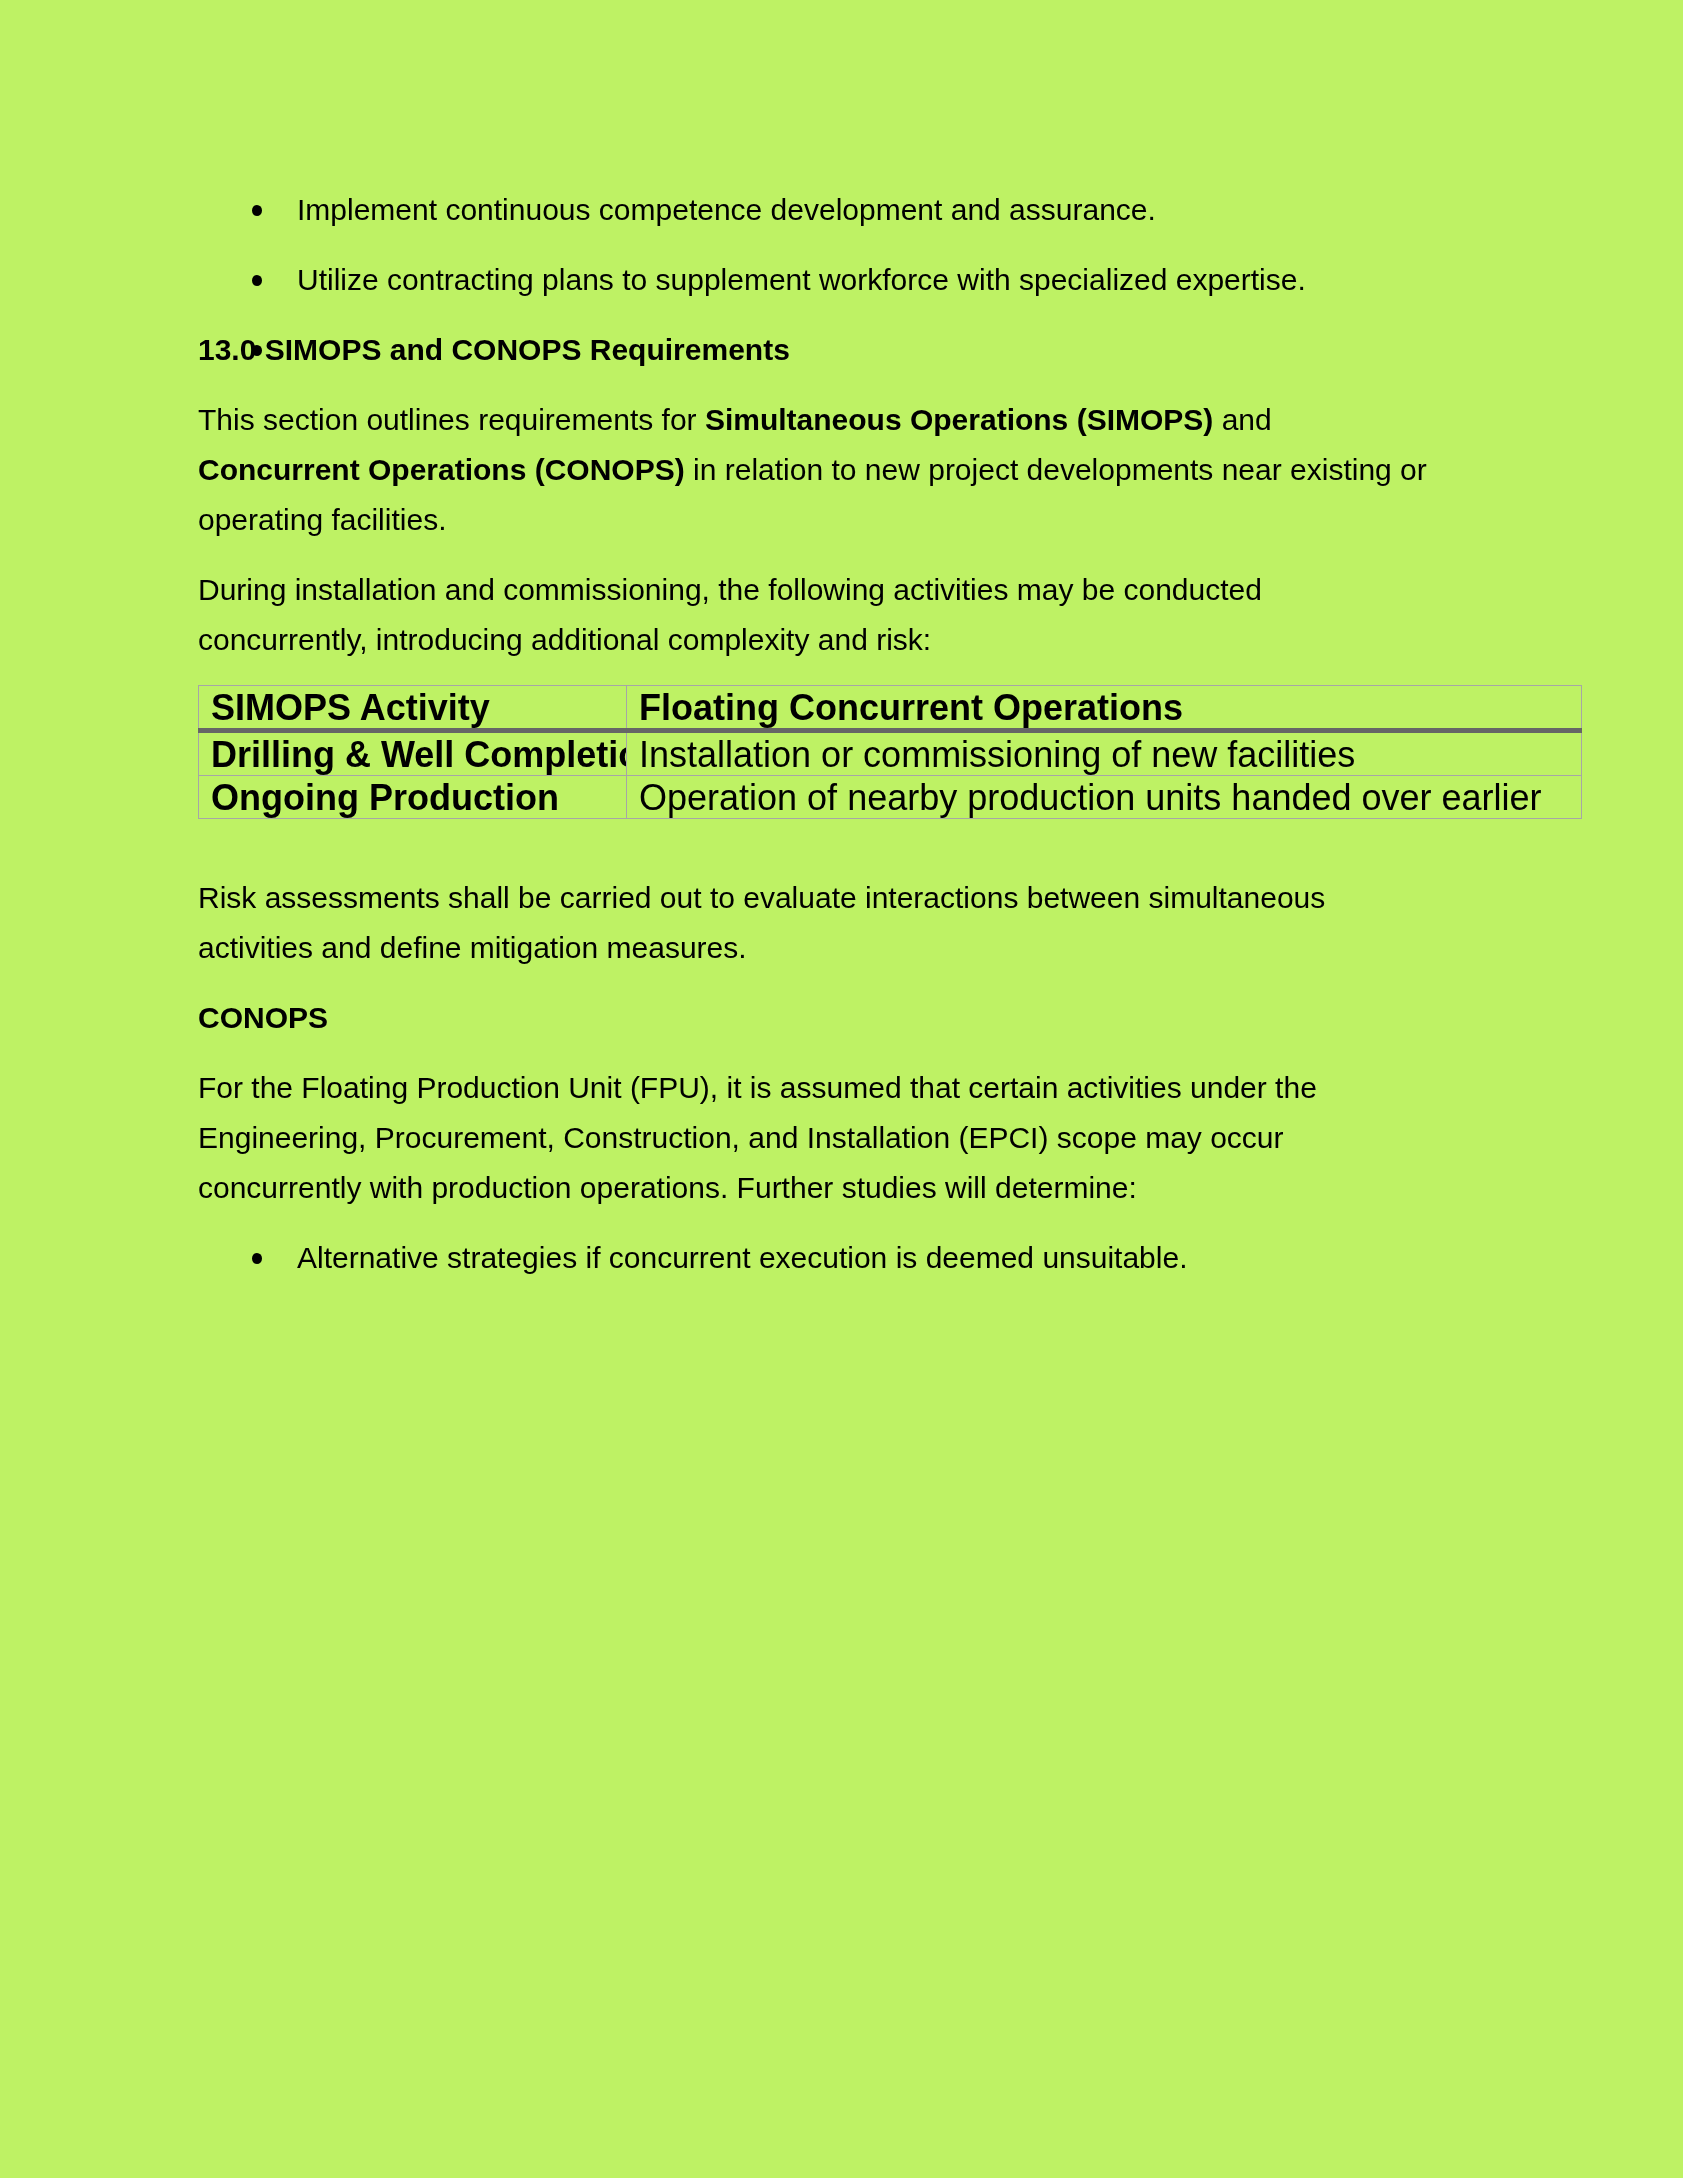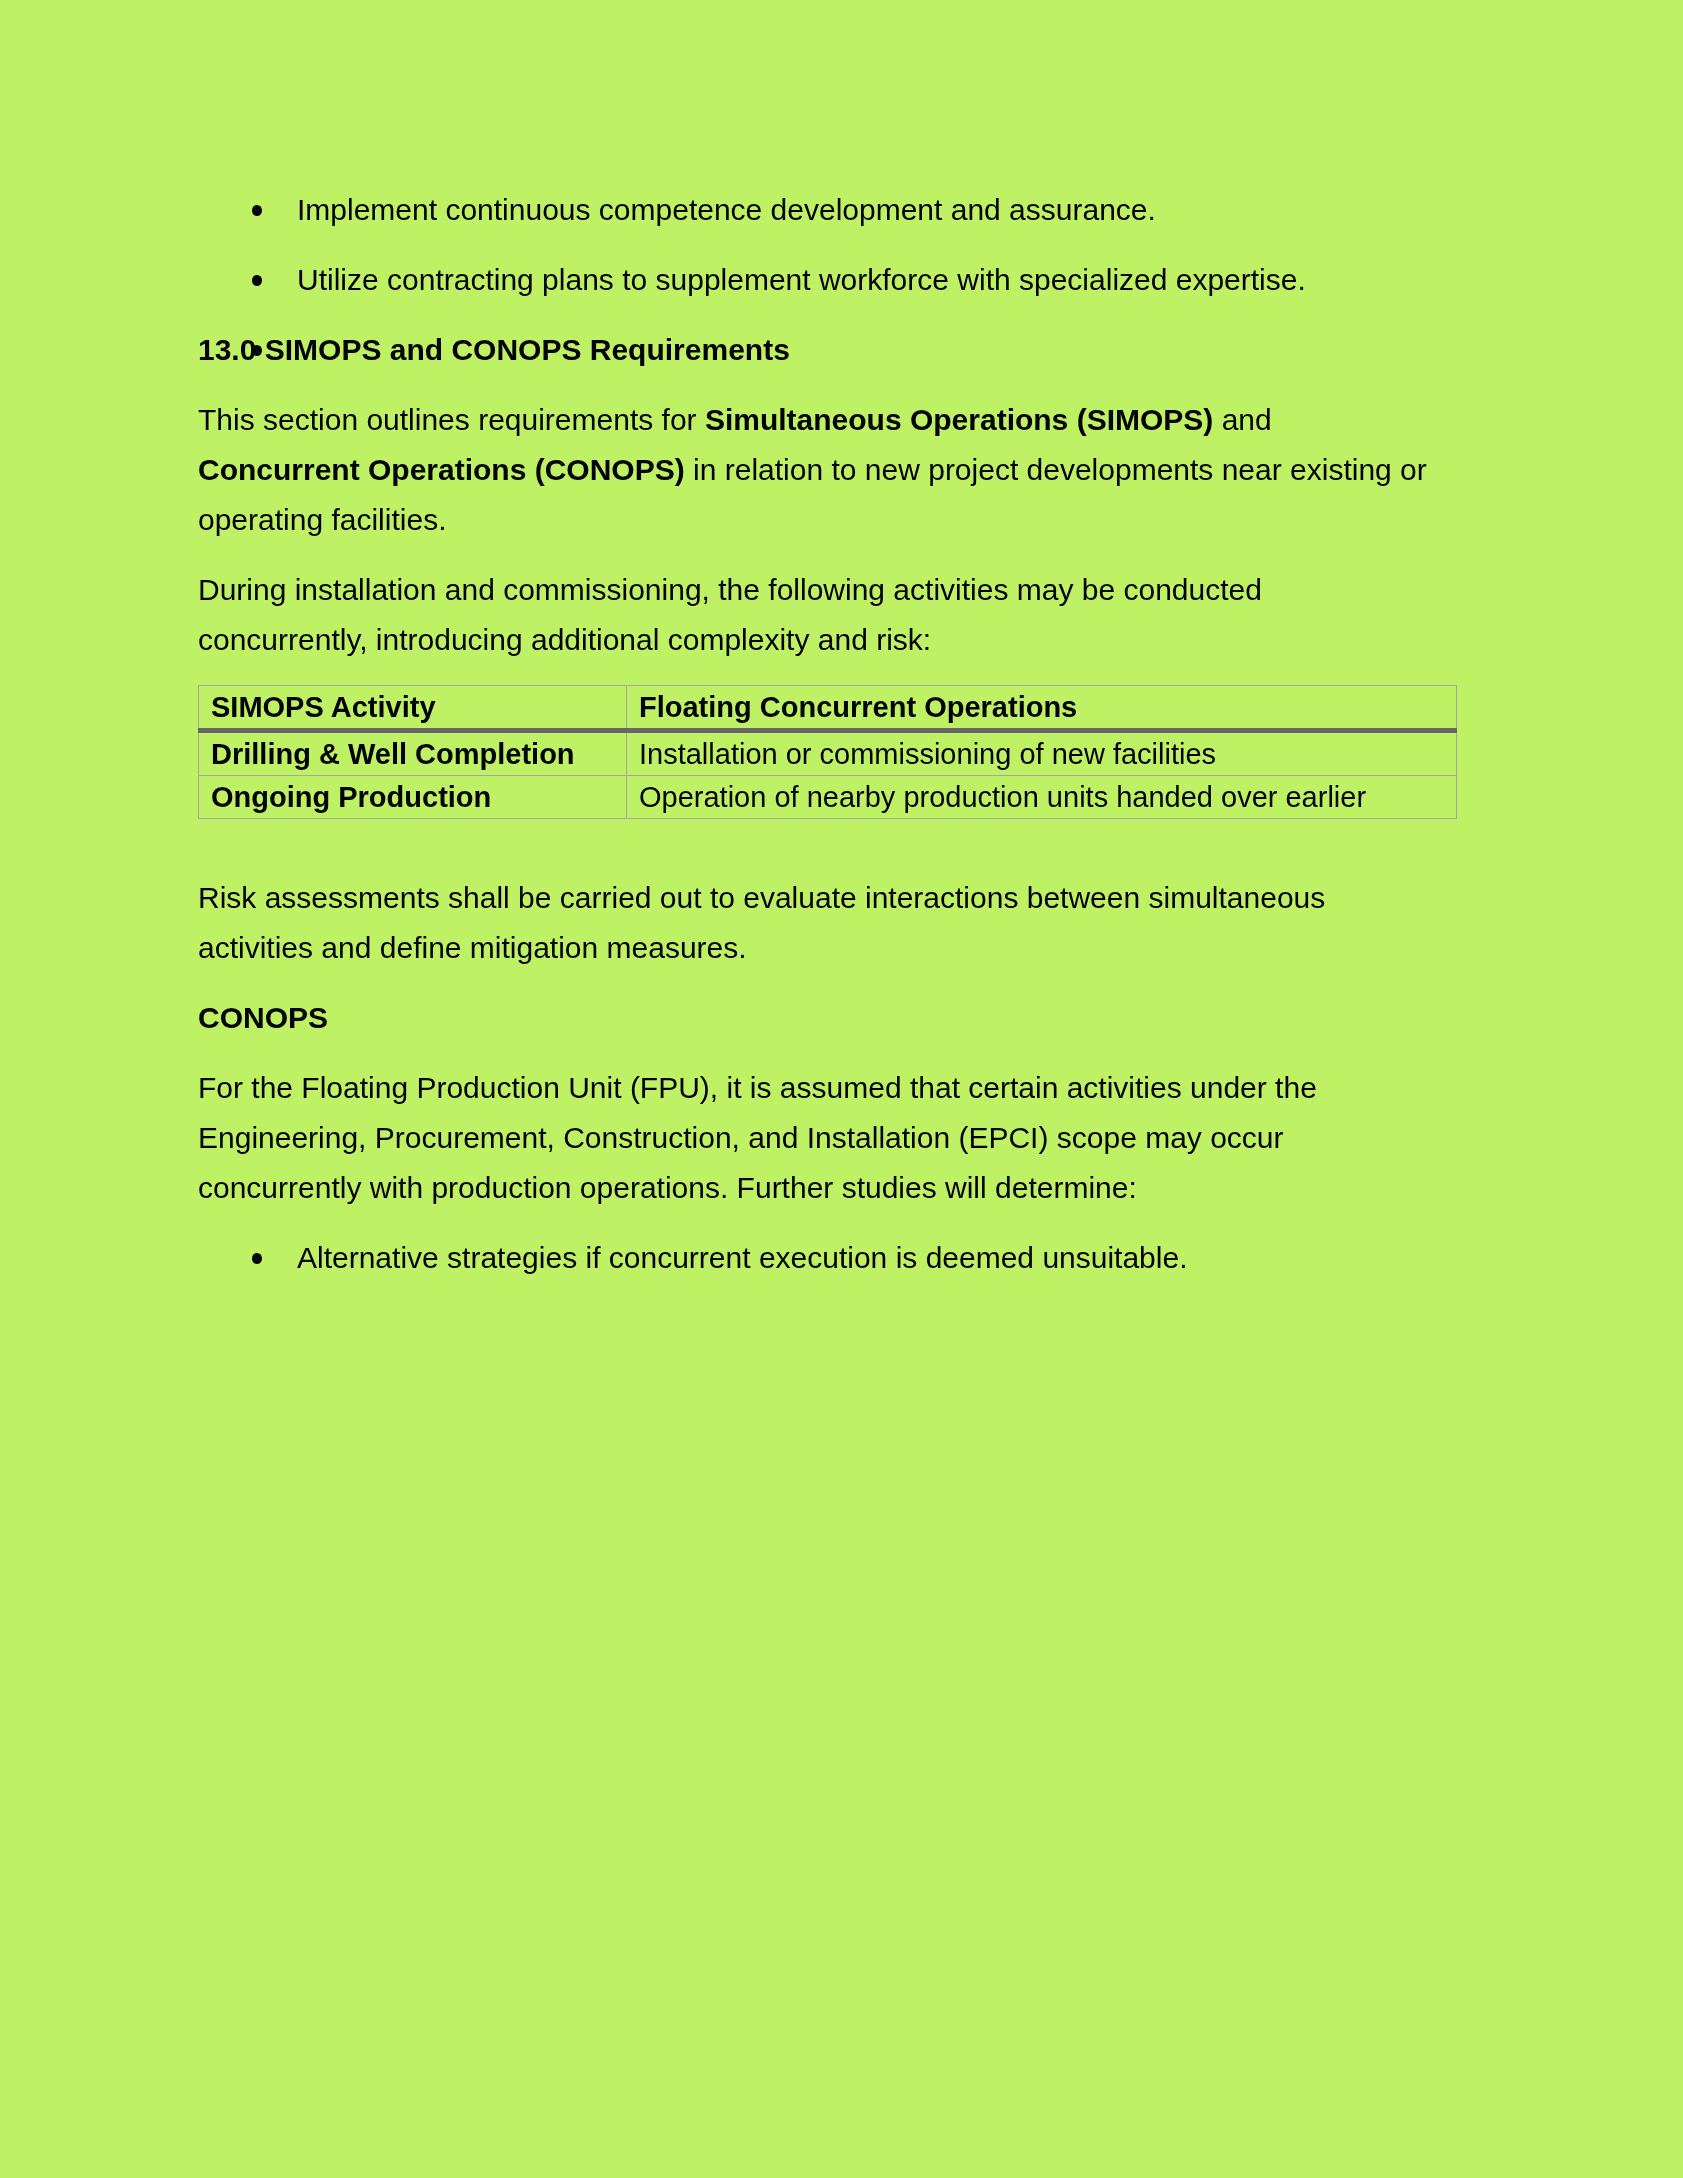--- a/index.html
+++ b/index.html
@@ -43,23 +43,23 @@
     position: absolute;
     left: 54px;
     top: 20px;
     width: 10px;
     height: 11px;
     border-radius: 50%;
     background: #000000;
   }
   table.simops-table {
     border-collapse: collapse;
-    width: 1259px;
+    width: 1384px;
     margin: 8px 0 54px 0;
-    font-size: 29px;
+    font-size: 36px;
     line-height: 35px;
     table-layout: fixed;
   }
   table.simops-table th,
   table.simops-table td {
     border: 1px solid #a6a6a6;
     padding: 2px 10px 2px 12px;
     text-align: left;
     vertical-align: middle;
     height: 38px;

